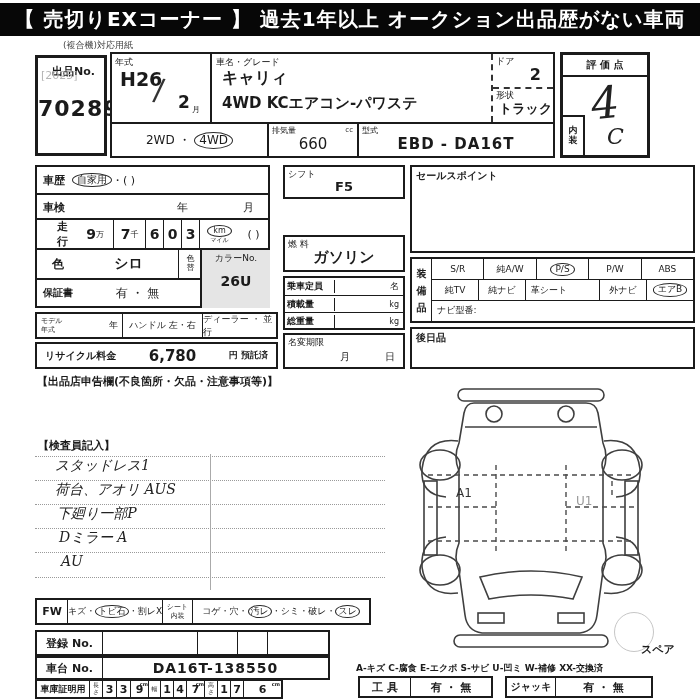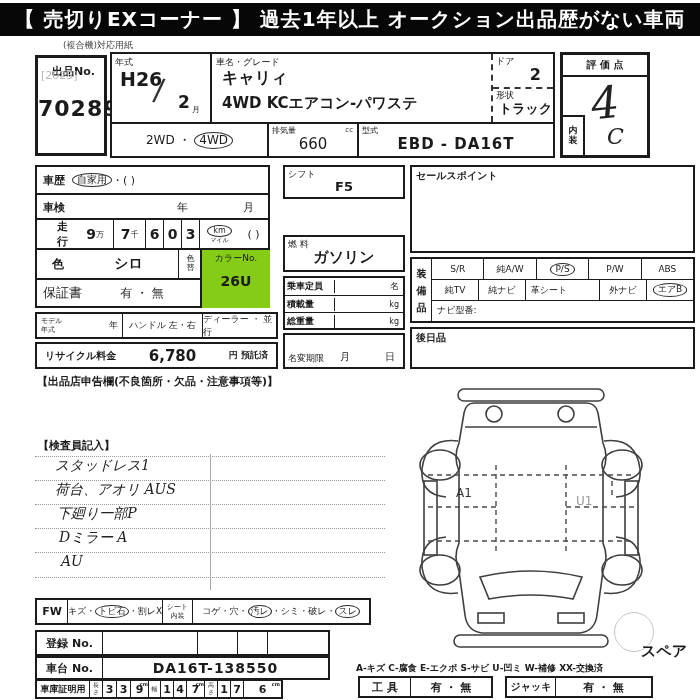--- a/index.html
+++ b/index.html
@@ -129,25 +129,25 @@
 
     <div class="row bt flex" style="height:30px;width:165px;">
       <div class="cell" style="width:42px;font-size:12px;font-weight:bold;">色</div>
       <div class="cell" style="flex:1;font-size:14px;font-weight:bold;">シロ</div>
       <div class="cell bl" style="width:24px;">
         <span class="vtext" style="font-size:8px;">色替</span>
       </div>
     </div>
 
     <div class="row bt flex" style="height:28px;width:165px;padding-left:6px;">
-      <span style="font-size:13px;font-weight:normal;">保証書</span>
+      <span style="font-size:10px;font-weight:bold;">保証書</span>
       <span style="flex:1;text-align:center;font-size:12px;">有 ・ 無</span>
     </div>
 
-    <div class="abs" style="left:163px;top:81px;width:68px;height:58px;border-left:2px solid #1b1b1b;border-top:2px solid #1b1b1b;background:#84cc16;">
+    <div class="abs" style="left:163px;top:81px;width:68px;height:58px;border-left:2px solid #1b1b1b;border-top:2px solid #1b1b1b;background:#e5e5e5;">
       <div style="text-align:center;font-size:9px;margin-top:2px;">カラーNo.</div>
       <div style="text-align:center;font-size:14px;font-weight:bold;margin-top:8px;">26U</div>
     </div>
   </div>
 
   <div class="box flex" style="left:35px;top:312px;width:243px;height:27px;">
     <div class="cell" style="width:85px;justify-content:space-between;padding:0 4px;">
       <span style="font-size:7px;width:3.2em;word-break:break-all;line-height:1.15;">モデル年式</span>
       <span style="font-size:9px;">年</span>
     </div>
@@ -179,21 +179,21 @@
     <div class="flex" style="height:17px;border-top:1.5px solid #1b1b1b;">
       <span style="width:50px;border-right:1.5px solid #1b1b1b;font-size:9px;font-weight:bold;padding-left:2px;box-sizing:border-box;">積載量</span>
       <span style="flex:1;text-align:right;padding-right:4px;font-size:8px;">kg</span>
     </div>
     <div class="flex" style="height:17px;border-top:1.5px solid #1b1b1b;">
       <span style="width:50px;border-right:1.5px solid #1b1b1b;font-size:9px;font-weight:bold;padding-left:2px;box-sizing:border-box;">総重量</span>
       <span style="flex:1;text-align:right;padding-right:4px;font-size:8px;">kg</span>
     </div>
   </div>
   <div class="box" style="left:283px;top:333px;width:122px;height:36px;">
-    <span class="lbl" style="position:absolute;left:3px;top:17px;">名変期限</span>
+    <span class="lbl" style="position:absolute;left:3px;top:1px;">名変期限</span>
     <span style="position:absolute;left:55px;bottom:3px;font-size:10px;">月</span>
     <span style="position:absolute;right:8px;bottom:3px;font-size:10px;">日</span>
   </div>
 
   <div class="box" style="left:410px;top:165px;width:285px;height:88px;">
     <span class="lbl" style="position:absolute;left:4px;top:2px;font-weight:bold;font-size:10px;">セールスポイント</span>
   </div>
 
   <div class="box flex" style="left:410px;top:257px;width:285px;height:66px;align-items:stretch;">
     <div class="cell" style="width:20px;border-right:1.5px solid #1b1b1b;">
@@ -273,21 +273,21 @@
       <path d="M 168 122 L 236 122"></path>
       <path d="M 98 80 L 98 166"></path>
       <path d="M 168 80 L 168 166"></path>
       <path d="M 214 96 L 214 112"></path>
     </g>
     <text x="58" y="112" font-size="12" fill="#333">A1</text>
     <text x="178" y="120" font-size="12" fill="#9a9a9a">U1</text>
   </svg>
 
   <div class="abs" style="left:614px;top:612px;width:38px;height:38px;border:1.5px solid #c6c6c6;border-radius:50%;"></div>
-  <div class="abs" style="left:641px;top:642px;font-size:15px;font-weight:bold;">スペア</div>
+  <div class="abs" style="left:641px;top:642px;font-size:11px;font-weight:bold;">スペア</div>
 
   <div class="box flex" style="left:35px;top:598px;width:336px;height:27px;">
     <div class="cell" style="width:30px;font-size:11px;font-weight:bold;">FW</div>
     <div class="cell bl" style="width:95px;font-size:9px;white-space:nowrap;">
       <span>キズ・</span>
         <span class="circ" style="font-size:9px;padding:0 2px;">トビ石</span>
         <span>・割レX</span>
     </div>
     <div class="cell bl" style="width:30px;">
       <span style="font-size:7px;width:3.2em;word-break:break-all;line-height:1.2;text-align:center;">シート内装</span>

